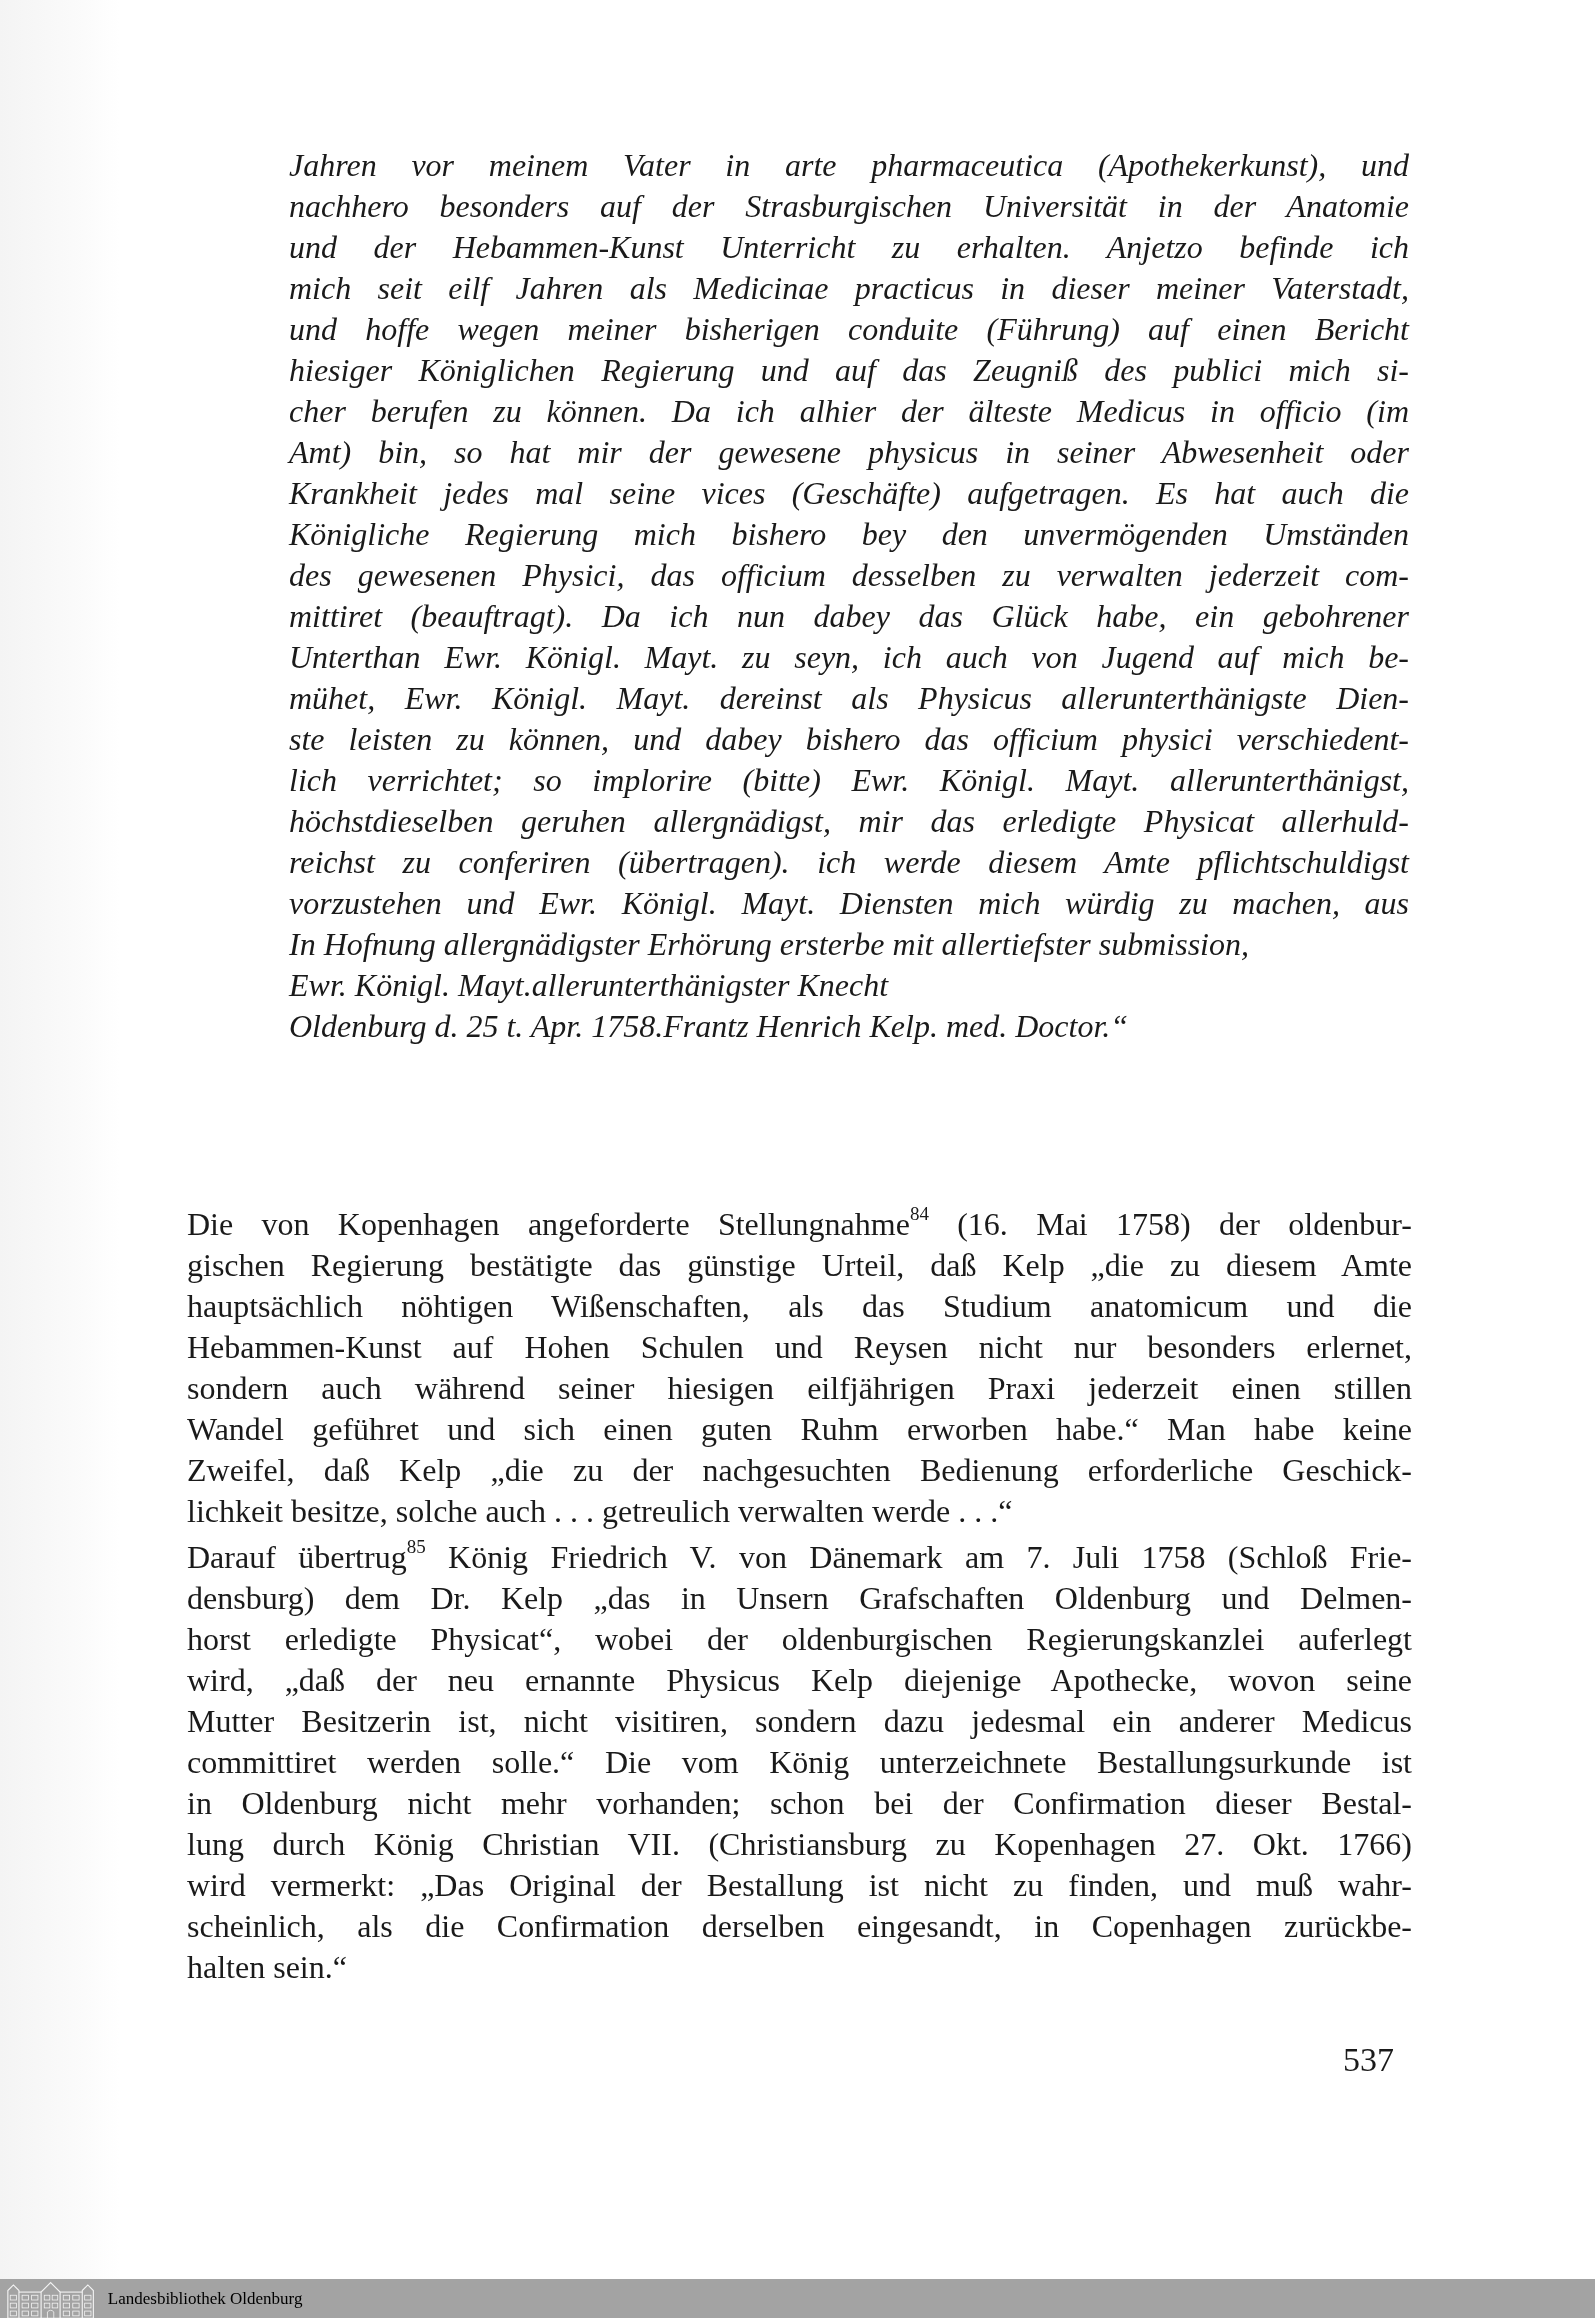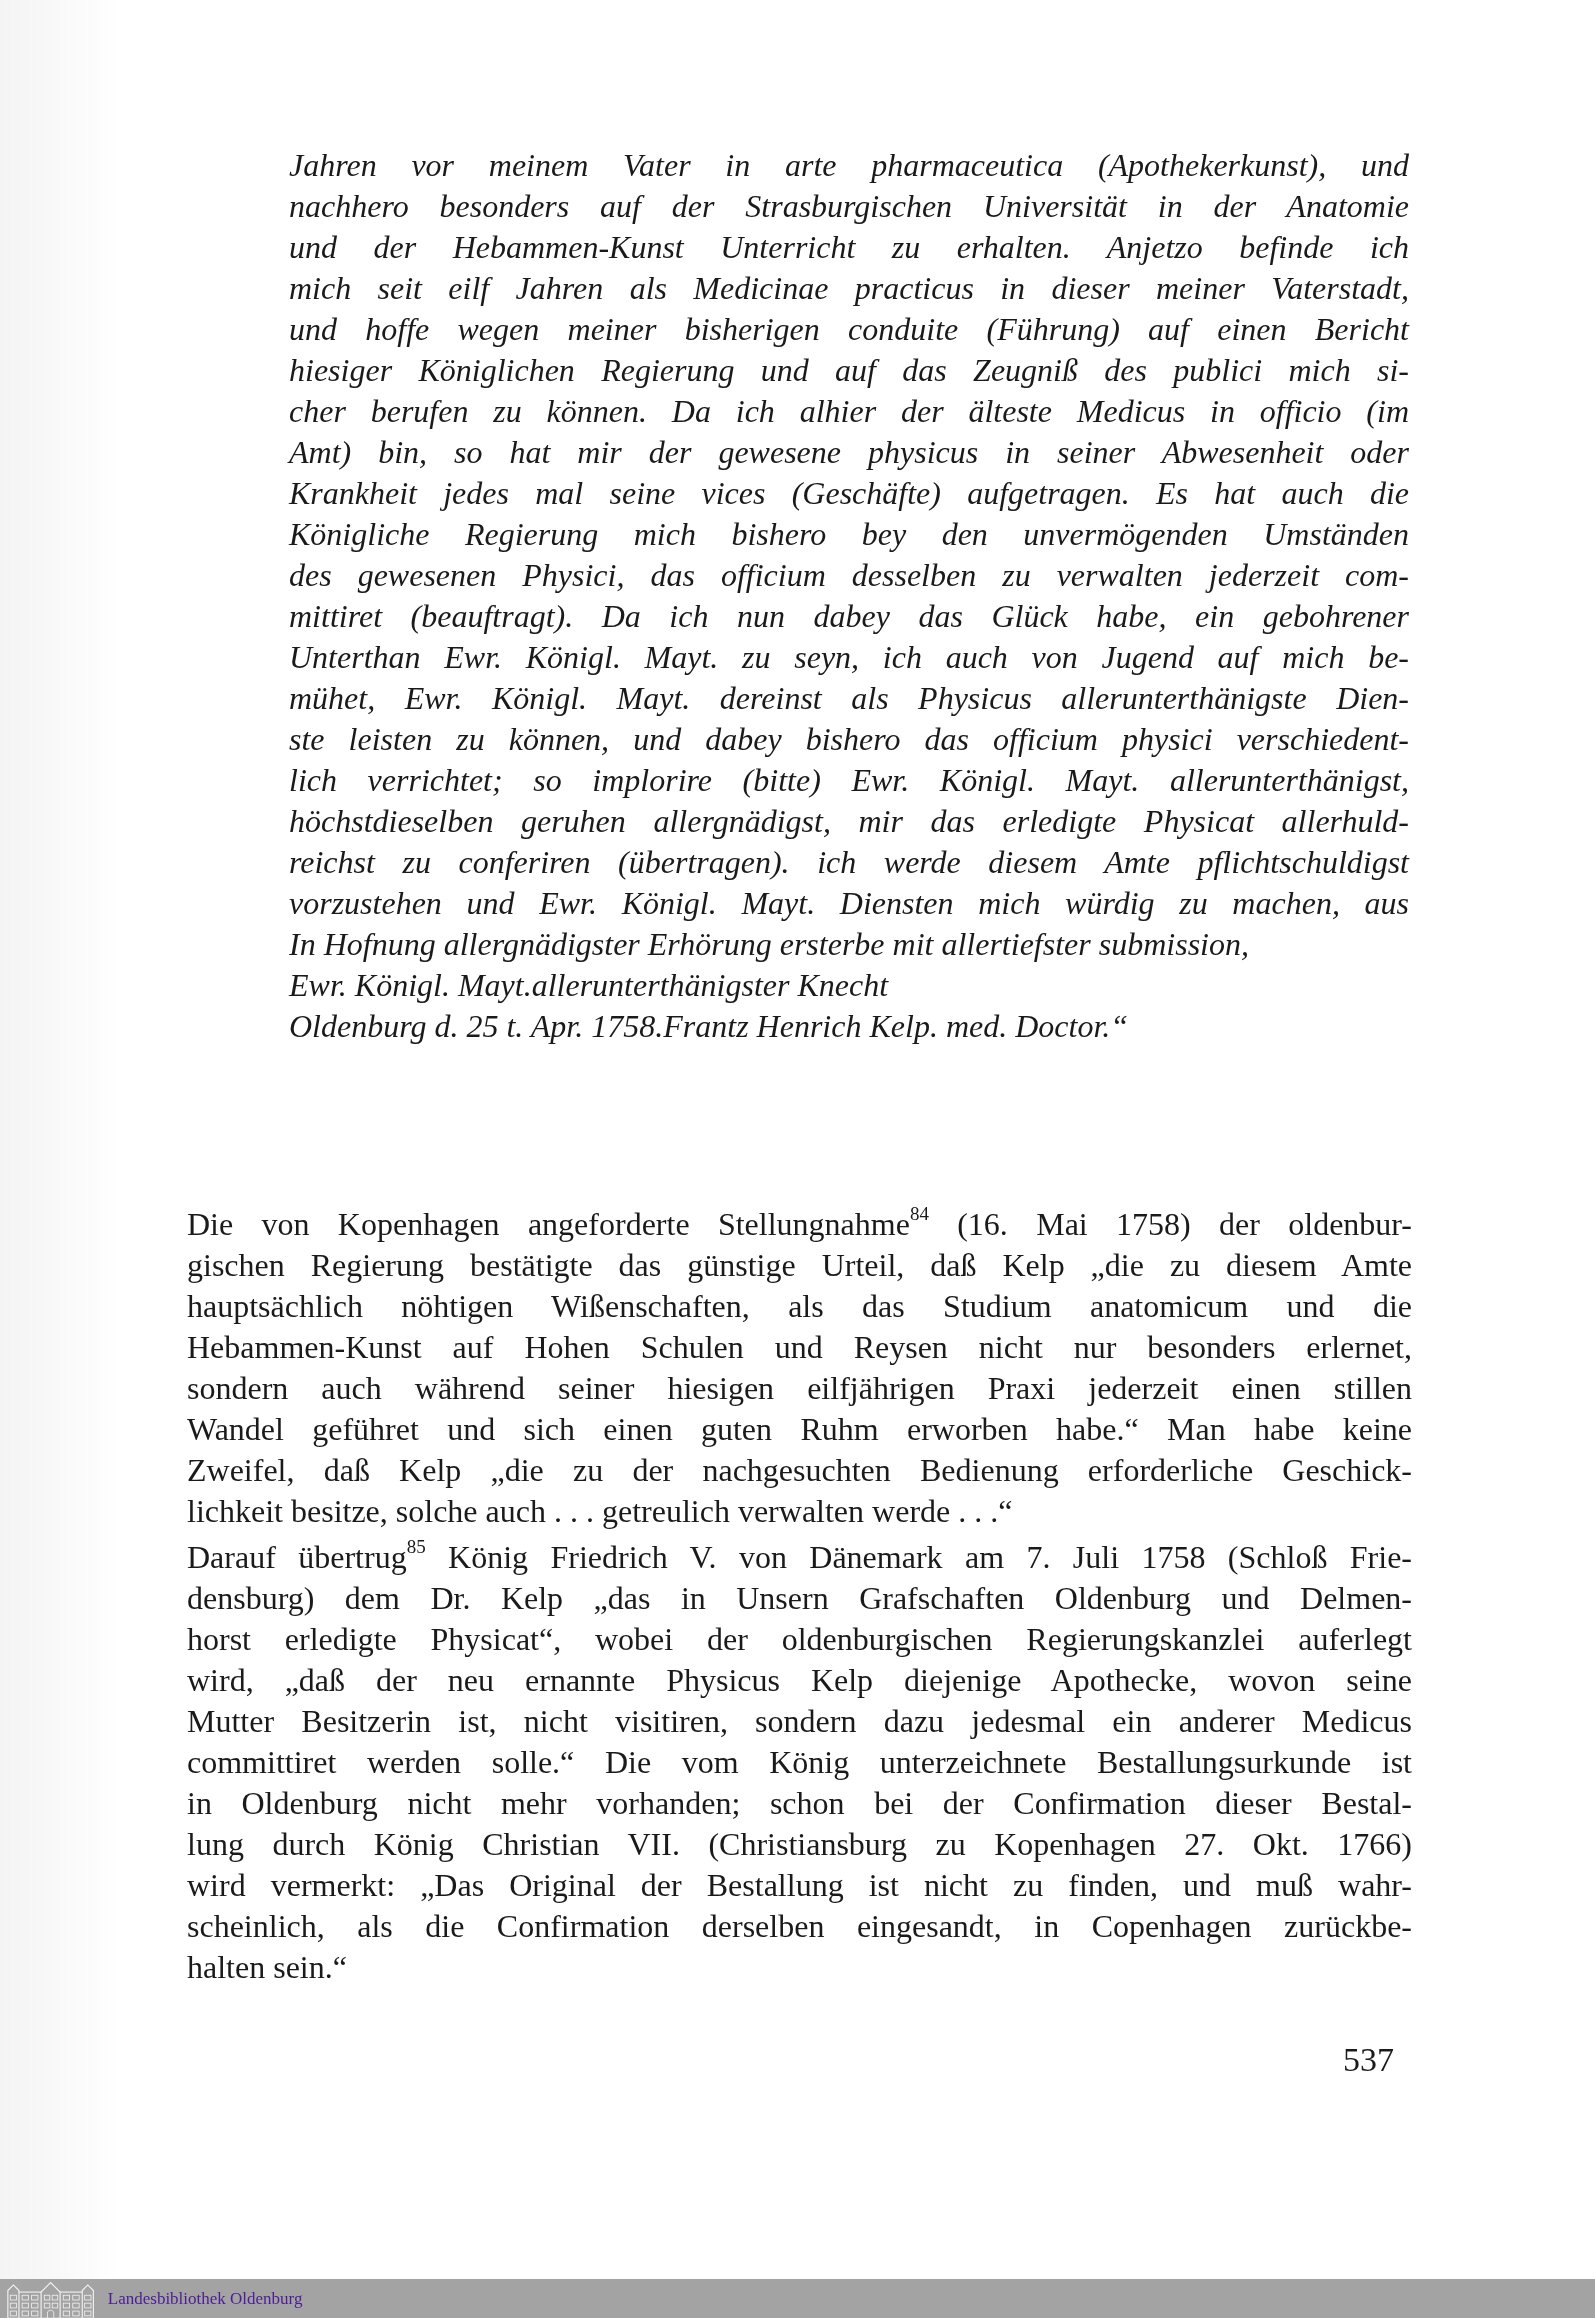--- a/index.html
+++ b/index.html
@@ -30,21 +30,21 @@
   sup.fn { font-size: 19px; line-height: 0; position: relative; top: -3.2px; }
   .page-number {
     position: absolute; left: 1343px; top: 2039px; font-size: 34px; line-height: 41px;
   }
   .footer-bar {
     position: absolute; left: 0; top: 2279px; width: 1595px; height: 40px;
     background: #a3a3a3; display: flex; align-items: center;
   }
   .footer-logo { width: 92px; height: 38px; margin-left: 4.8px; margin-top: 1.6px; }
   .footer-text {
-    color: #4c1d95; font-size: 17px; margin-left: 11px;
+    color: #000000; font-size: 17px; margin-left: 11px;
     font-family: "Liberation Serif", "DejaVu Serif", serif;
   }
 </style>
 </head>
 <body>
 
 <div class="page-edge-left"></div>
 
 <div class="block quote-block">
   <span class="line">Jahren vor meinem Vater in arte pharmaceutica (Apothekerkunst), und</span>

